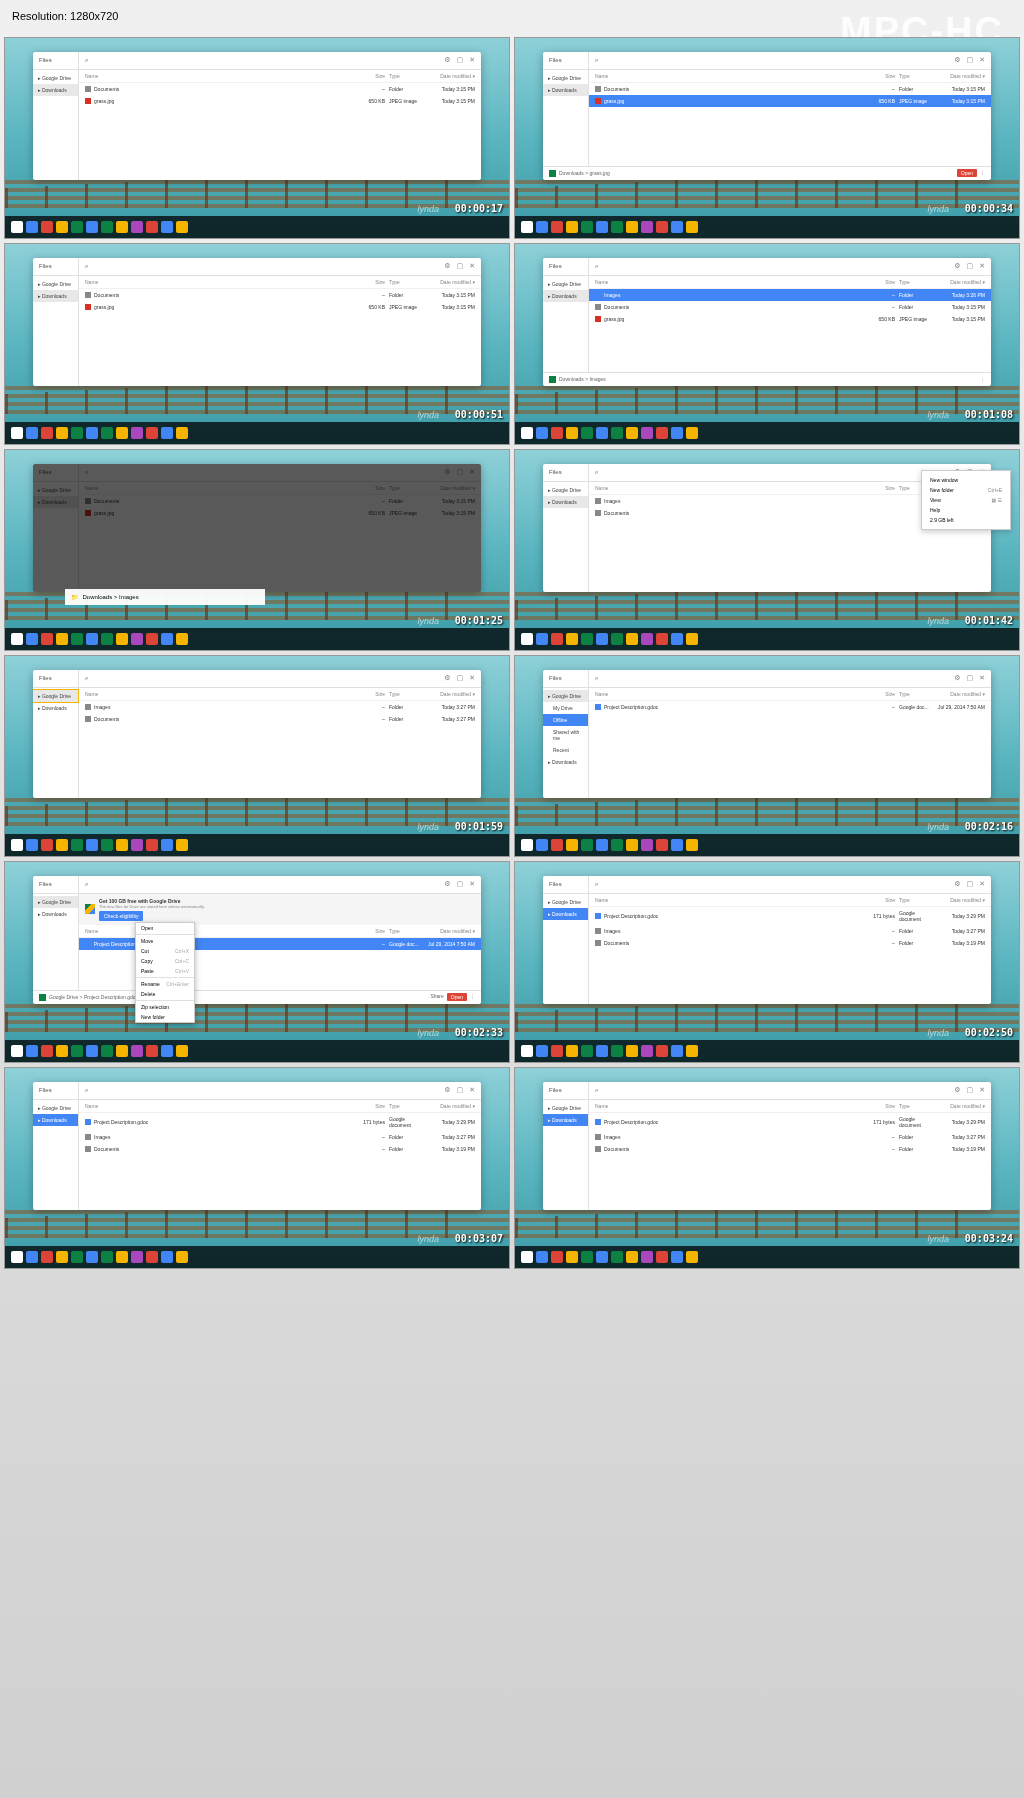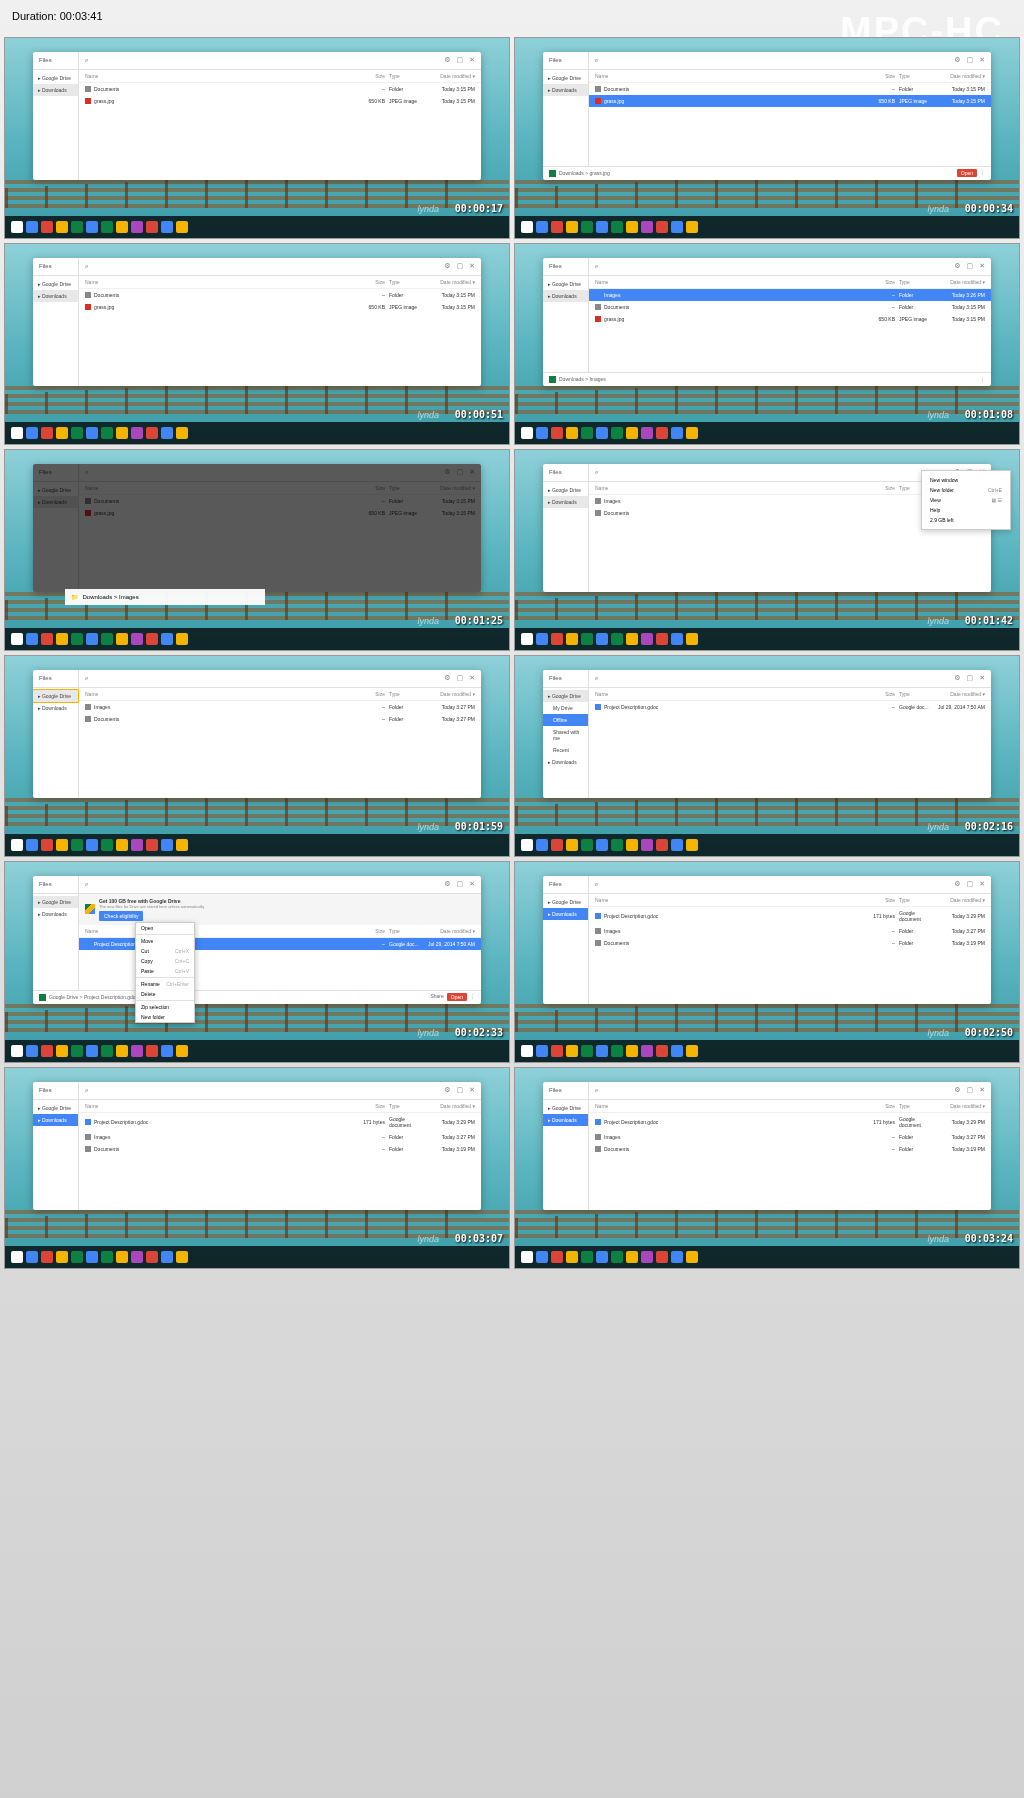--- a/index.html
+++ b/index.html
@@ -52,21 +52,21 @@
 .promo-btn { background: #4285f4; color: #fff; padding: 2px 5px; font-size: 5px; border-radius: 1px; }
 .ctx-menu { position: absolute; background: #fff; border: 1px solid #ccc; box-shadow: 0 2px 6px rgba(0,0,0,0.3); font-size: 5px; width: 60px; }
 .ctx-menu .mi { padding: 2px 5px; display: flex; justify-content: space-between; }
 .ctx-menu .sep { height: 1px; background: #e0e0e0; margin: 1px 0; }
 .search-overlay { position: absolute; bottom: 45px; left: 60px; width: 200px; height: 16px; background: rgba(255,255,255,0.95); display: flex; align-items: center; padding: 0 6px; font-size: 6px; gap: 4px; }
 </style>
 </head>
 <body>
 
 <div class="header">
-  <div>Duration: 00:03:41</div>
+  <div>Resolution: 1280x720</div>
 </div>
 <div class="watermark">MPC-HC</div>
 
 <div class="grid">
     <div class="cell">
       <div class="pier">
         <div class="plank" style="bottom:0px"></div>
         <div class="plank" style="bottom:8px"></div>
         <div class="plank" style="bottom:16px"></div>
         <div class="plank" style="bottom:24px"></div>

